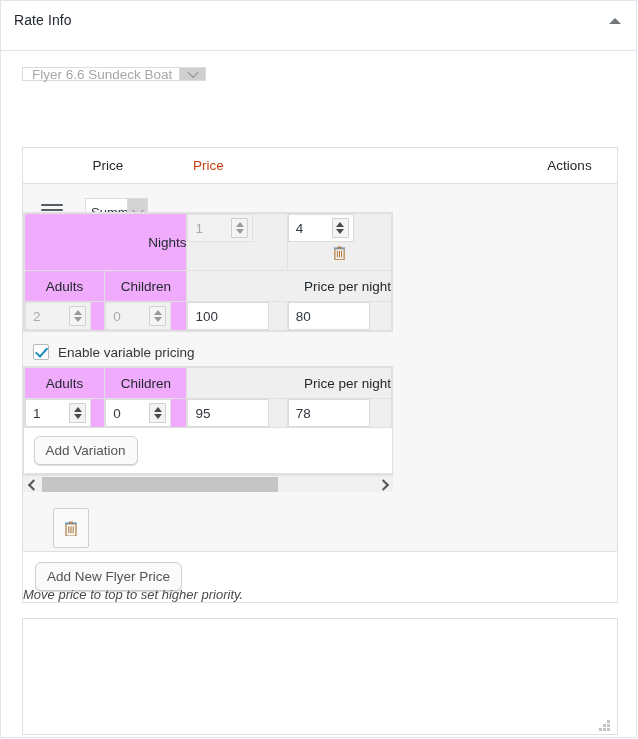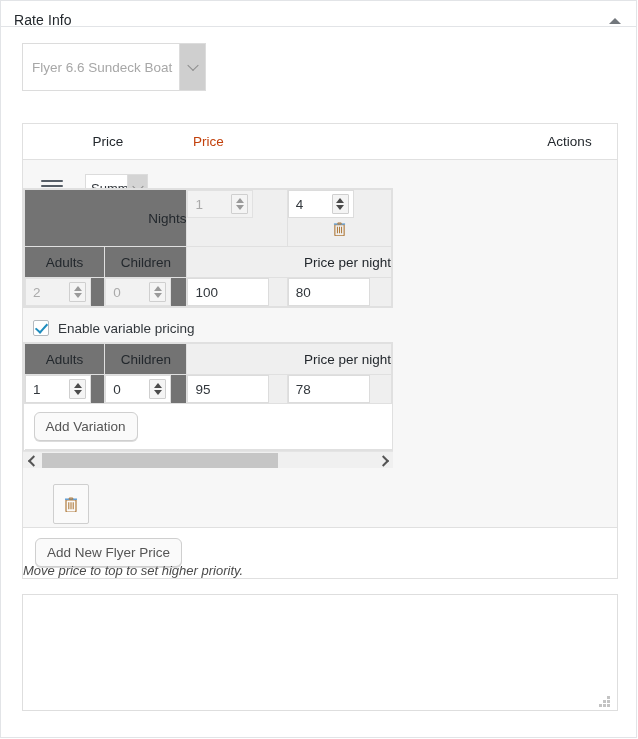--- a/index.html
+++ b/index.html
@@ -22,21 +22,21 @@
     width: 637px;
     height: 738px;
     border: 1px solid #e2e4e7;
     background: #fff;
     box-sizing: border-box;
   }
 
   
   .panel-head {
     position: relative;
-    height: 26px;
+    height: 50px;
     border-bottom: 1px solid #e2e4e7;
     box-sizing: border-box;
     background: #fff;
   }
   .panel-title {
     position: absolute;
     left: 13px; top: 11px;
     font-size: 14px;
     color: #23282d;
     font-weight: 400;
@@ -60,21 +60,21 @@
   
   .panel-body {
     position: relative;
     padding: 0;
   }
 
   
   .boat-select {
     position: absolute;
     left: 21px; top: 16px;
-    width: 184px; height: 48px;
+    width: 184px; height: 14px;
     border: 1px solid #dcdcdc;
     background: #fff;
     box-sizing: border-box;
     display: flex;
     align-items: center;
     cursor: pointer;
   }
   .boat-select .val {
     flex: 1;
     padding-left: 9px;
@@ -252,21 +252,21 @@
     table-layout: fixed;
   }
   .ptable td, .ptable th {
     border: 1px solid #e0e0e0;
     padding: 0;
     font-weight: 400;
     font-size: 13.5px;
     color: #23282d;
   }
   .grey { background: #efefef; }
-  .white { background: #737373; }
+  .white { background: #f0abfc; }
 
   .lbl-nights {
     text-align: right;
     padding-right: 14px;
     font-weight: bold;
     font-size: 13.5px;
     color: #23282d;
     height: 56px;
     vertical-align: middle;
   }

